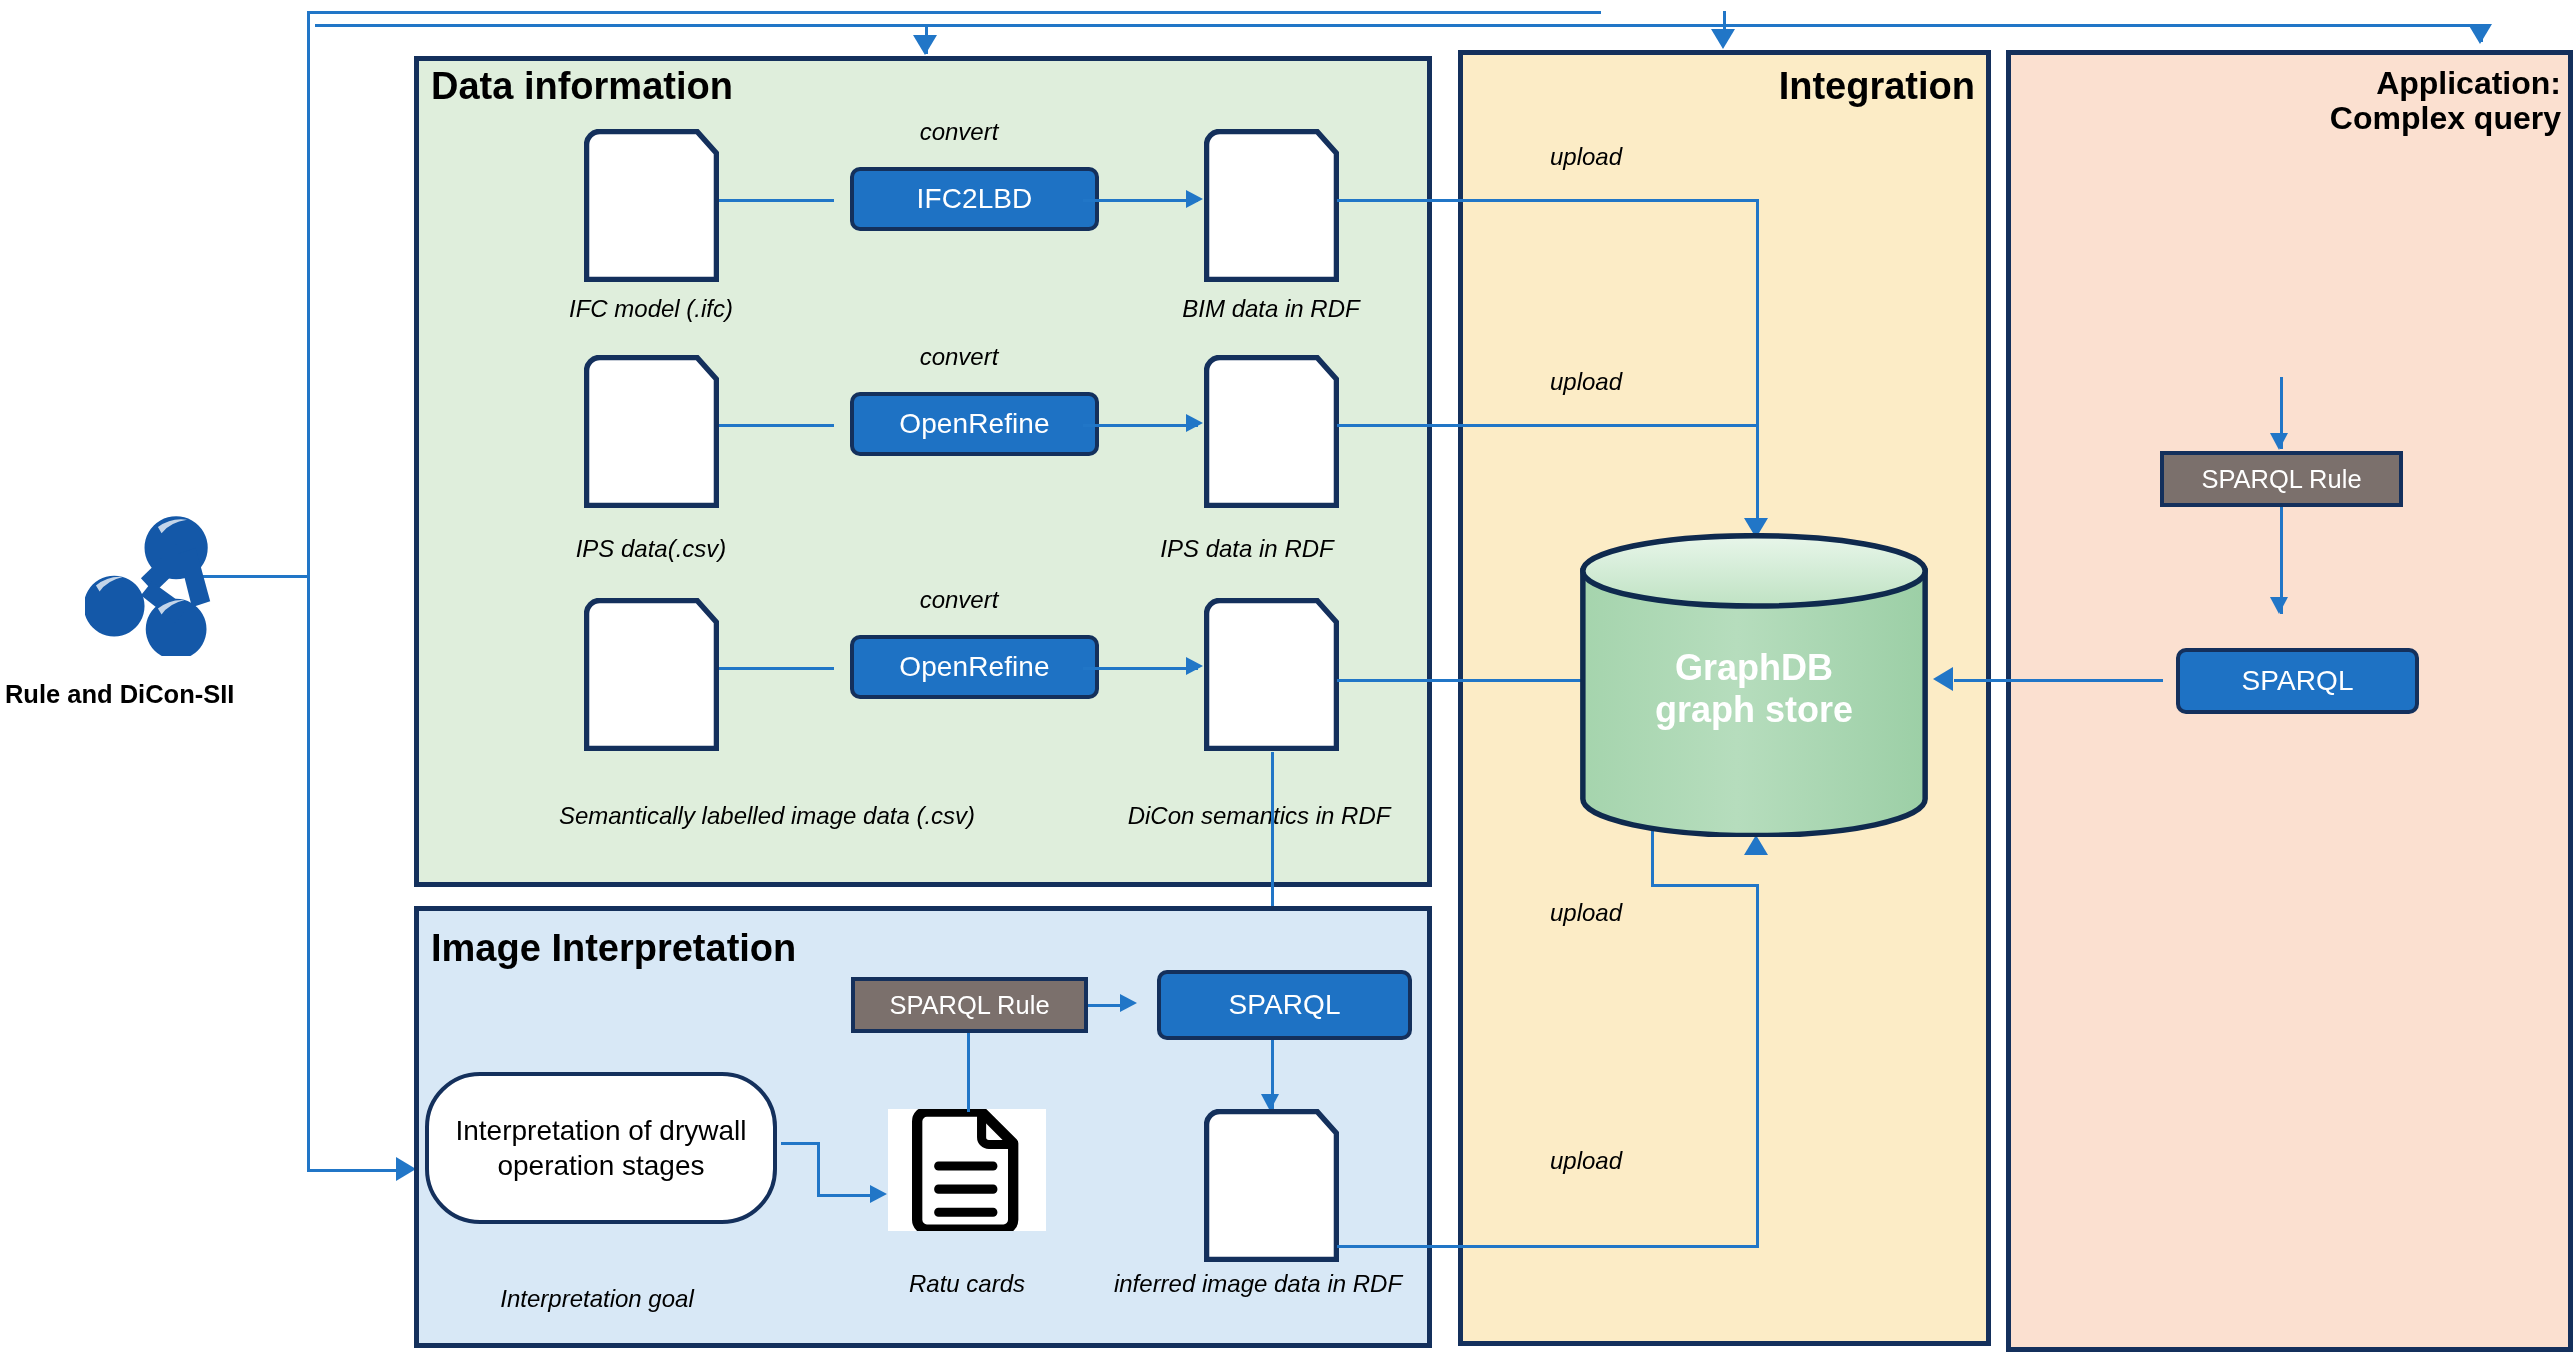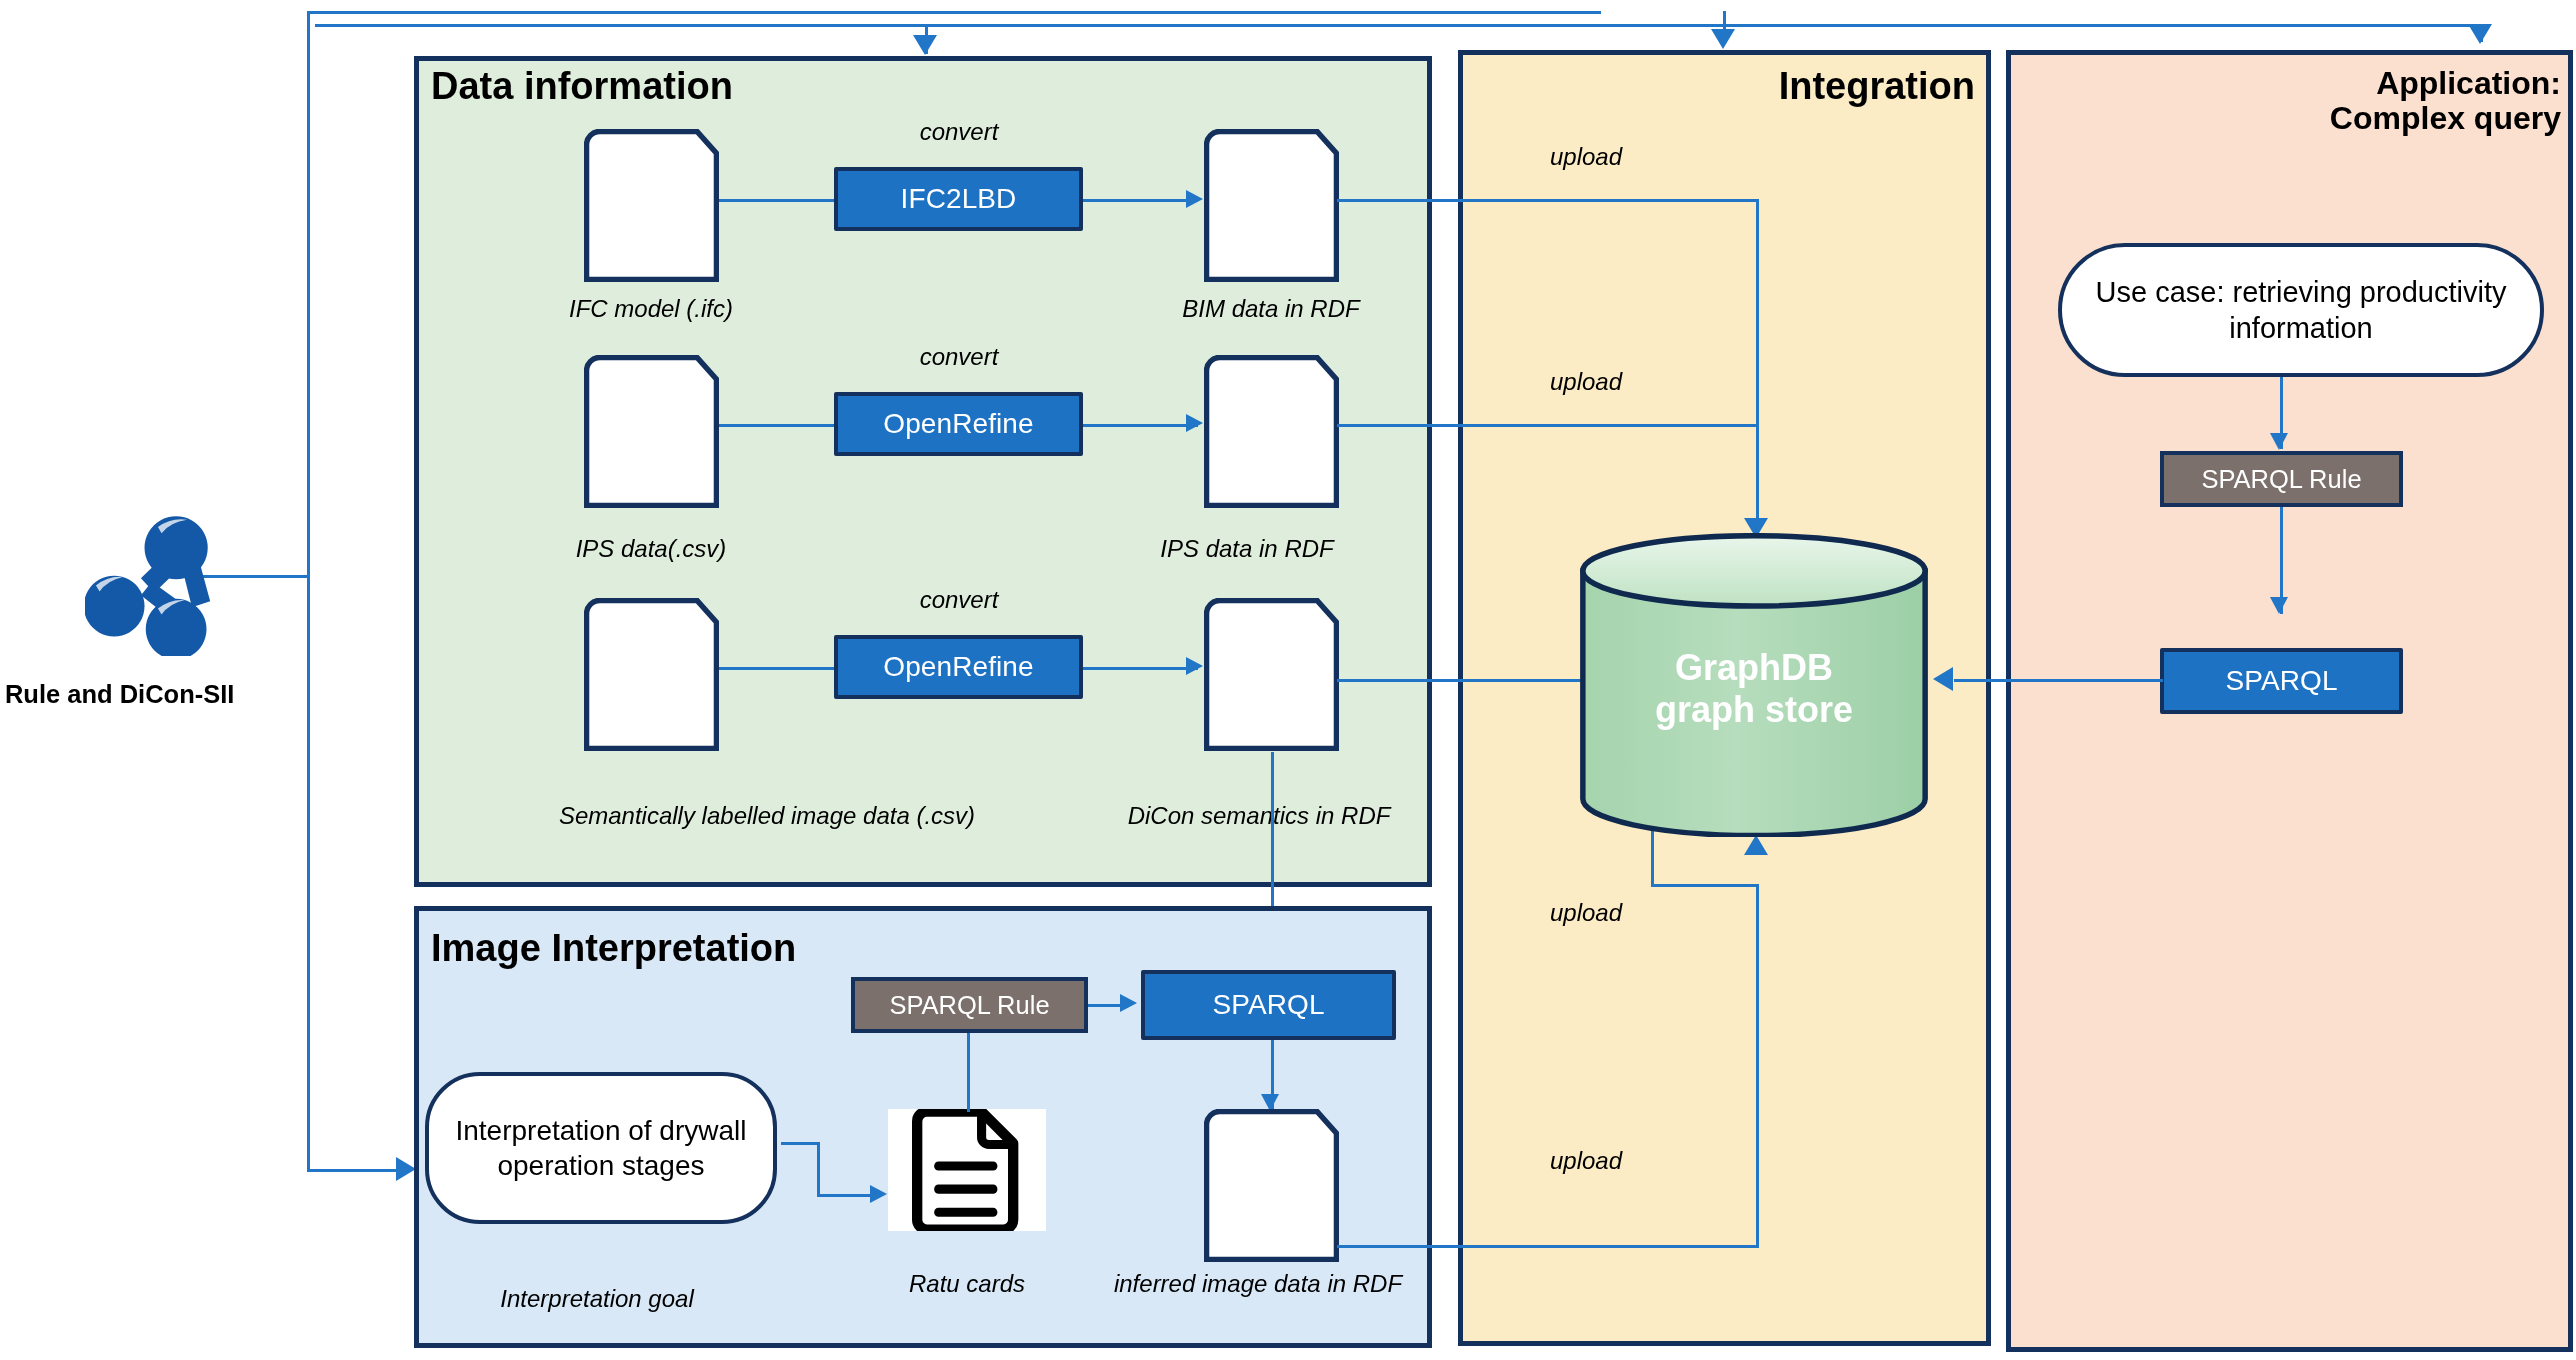--- a/index.html
+++ b/index.html
@@ -13,22 +13,22 @@
   #panel-dataprep{left:414px;top:56px;width:1018px;height:831px;background:#dfeedc;}
   #panel-imginterp{left:414px;top:906px;width:1018px;height:442px;background:#d8e8f6;}
   #panel-integration{left:1458px;top:50px;width:533px;height:1296px;background:#fcecc6;}
   #panel-application{left:2006px;top:50px;width:567px;height:1302px;background:#fbe0d0;}
   
   .docwrap{position:absolute;}
   .docwrap svg{display:block;}
 
   
   .procbox{position:absolute;box-sizing:border-box;background:#1e72c4;border:4.3px solid #14305c;
-           border-radius:2px;color:#fff;display:flex;align-items:center;justify-content:center;
-           font-size:28px;letter-spacing:0.1px;}
+           border-radius:10px;color:#fff;display:flex;align-items:center;justify-content:center;
+           font-size:28px;letter-spacing:0.1px;margin-left:16px;}
   .rulebox{position:absolute;box-sizing:border-box;background:#7b706c;border:4.3px solid #14305c;
            color:#fff;display:flex;align-items:center;justify-content:center;font-size:25.5px;}
 
   
   .stadium{position:absolute;box-sizing:border-box;background:#fff;border:4.3px solid #14305c;
            display:flex;align-items:center;justify-content:center;text-align:center;color:#000;
            line-height:1.25;padding:0 11px;}
 
   
   .cap{position:absolute;color:#000;font-size:24px;white-space:nowrap;}
@@ -257,23 +257,20 @@
       <ellipse cx="290" cy="62" rx="282" ry="58" fill="url(#cylTop)" stroke="#0f2a4e" stroke-width="9"></ellipse>
     </svg>
     <div class="label">GraphDB
 graph store</div>
   </div>
 
   <div class="panel" id="panel-application"></div>
   <div class="panel-title" style="left:2260px;top:66px;font-size:32px;text-align:right;width:301px;">Application:
 Complex query</div>
 
-  <div class="stadium" style="left:2058px;top:243px;width:486px;height:134px;border-radius:67px;font-size:29px;">
-    <span>Use case: retrieving productivity information</span>
-  </div>
 
   <div class="v" style="left:2280px;top:377px;height:72px;"></div>
   <div class="arr arr-d sm" style="left:2270px;top:433px;"></div>
 
   <div class="rulebox" style="left:2160px;top:451px;width:243px;height:56px;">
     <span>SPARQL Rule</span>
   </div>
 
   <div class="v" style="left:2280px;top:507px;height:107px;"></div>
   <div class="arr arr-d sm" style="left:2270px;top:597px;"></div>

